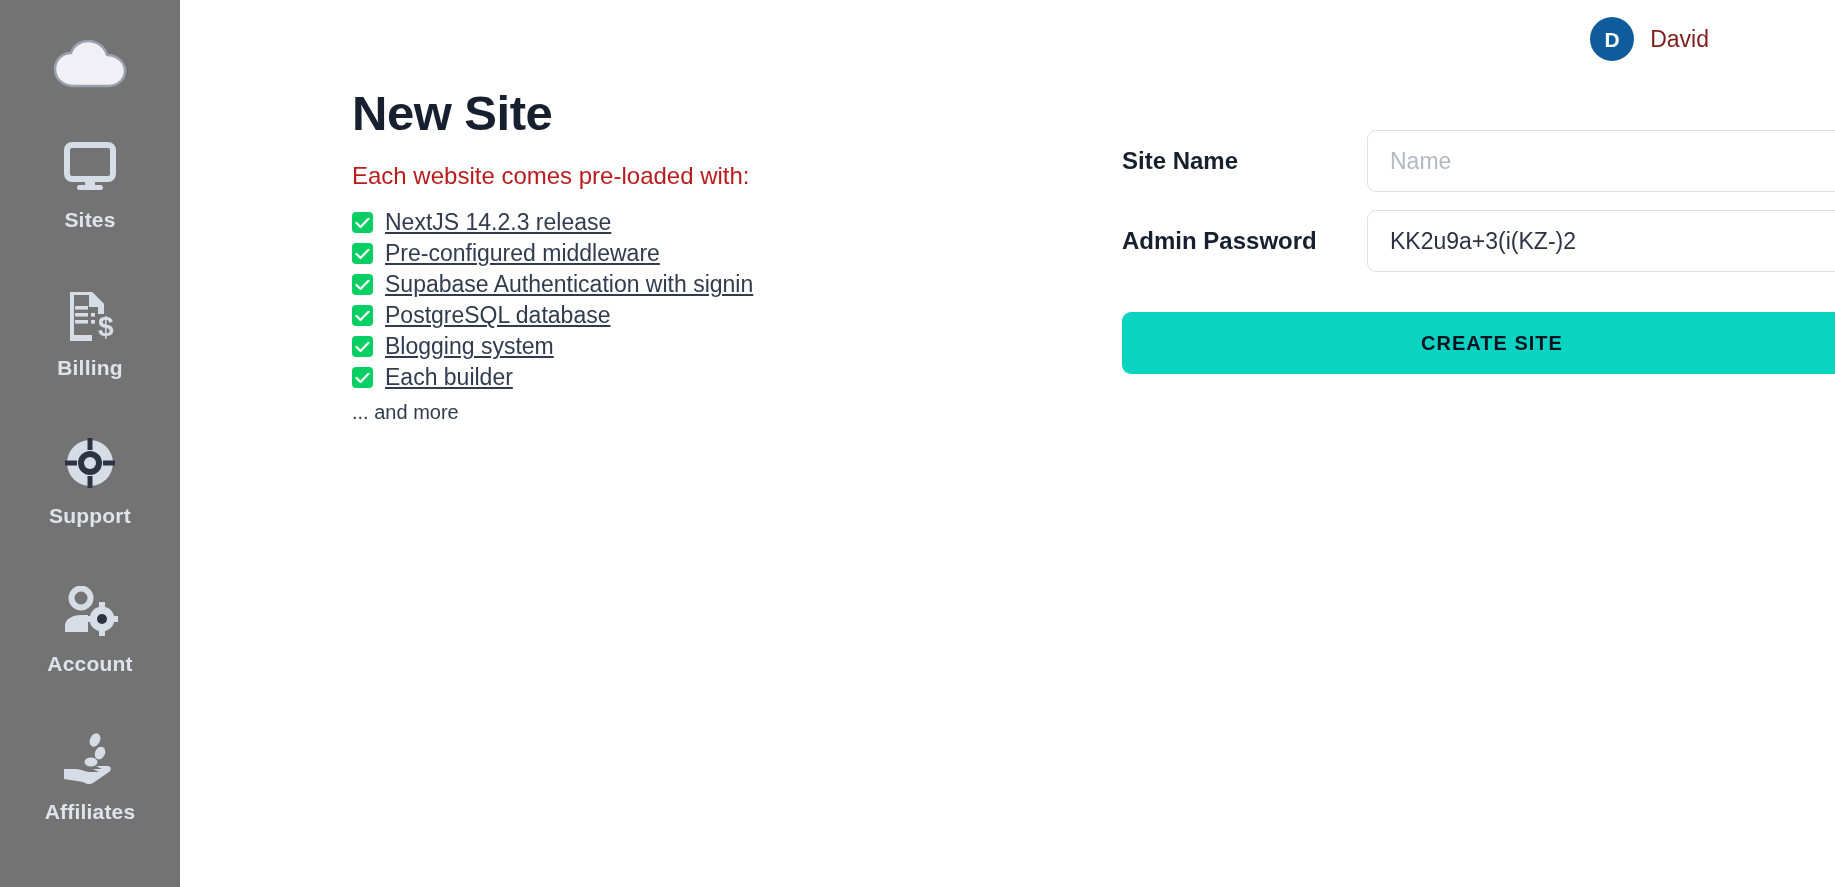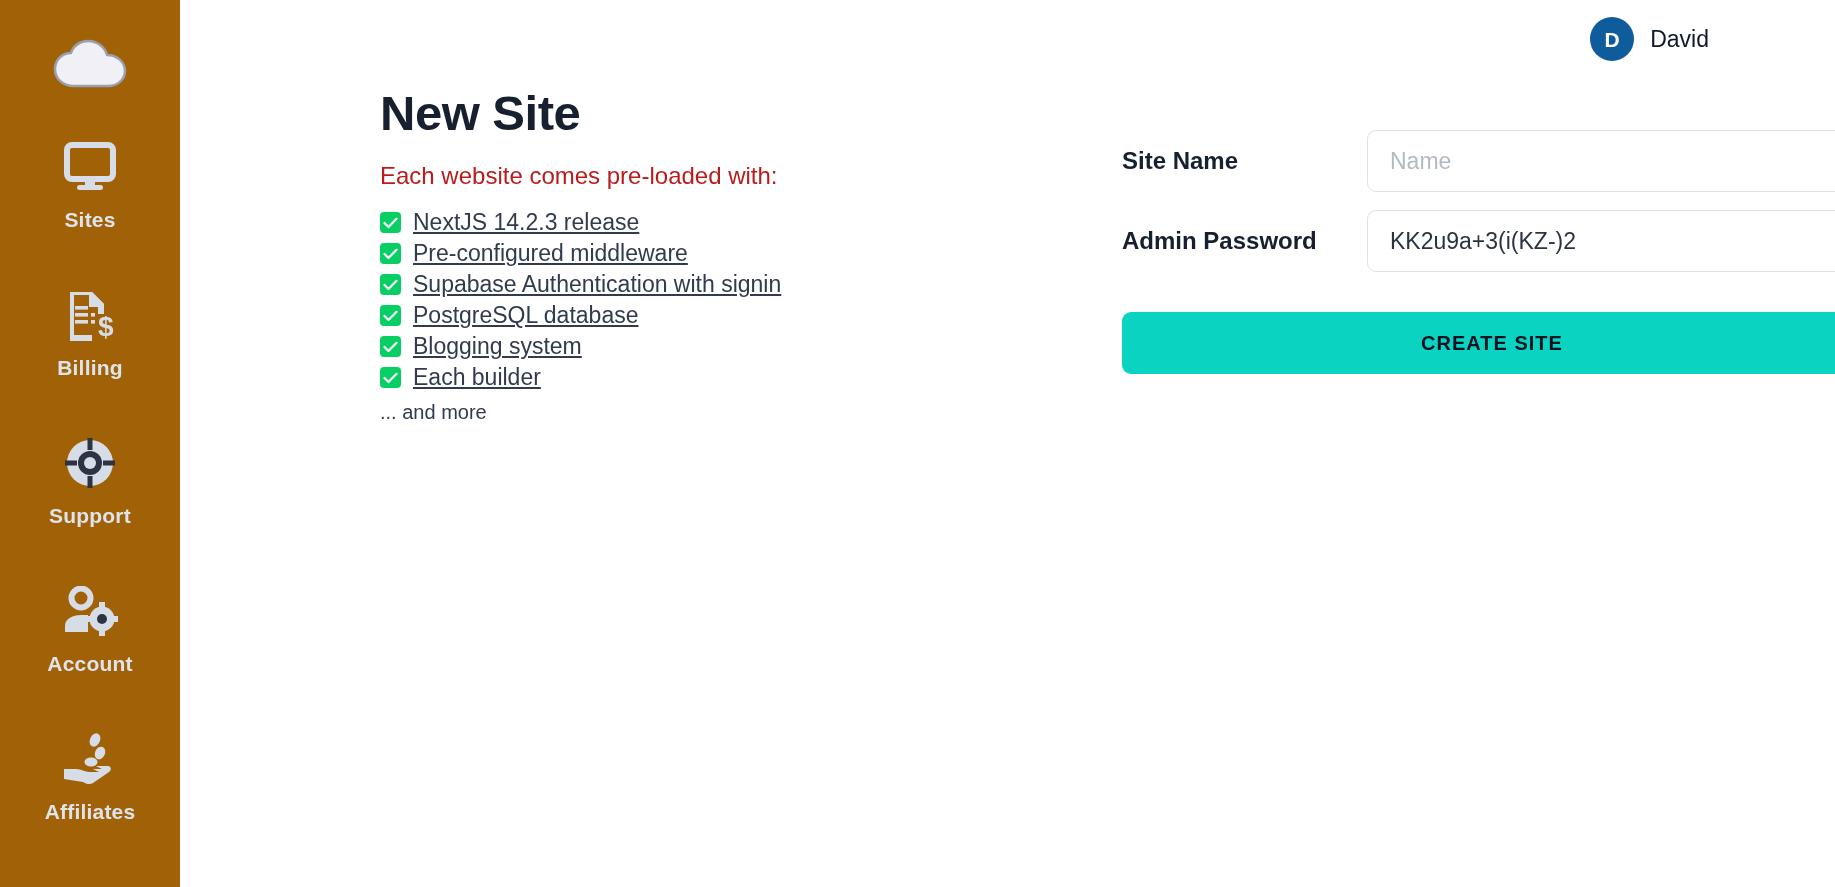--- a/index.html
+++ b/index.html
@@ -16,21 +16,21 @@
     height: 887px;
     display: flex;
     background: #ffffff;
   }
 
   
   #sidebar {
     width: 180px;
     min-width: 180px;
     height: 887px;
-    background: #a16207;
+    background: #737373;
     display: flex;
     flex-direction: column;
     align-items: center;
     padding-top: 18px;
   }
   .logo-wrap {
     width: 180px;
     height: 92px;
     display: flex;
     align-items: center;
@@ -88,21 +88,21 @@
     color: #ffffff;
     display: flex;
     align-items: center;
     justify-content: center;
     font-size: 21px;
     font-weight: bold;
     line-height: 1;
   }
   .user-name {
     font-size: 23px;
-    color: #0f172a;
+    color: #7f1d1d;
     font-weight: normal;
     line-height: 1;
   }
 
   #content {
     position: absolute;
     top: 88px;
     left: 172px;
     right: 0;
     bottom: 0;
@@ -115,21 +115,20 @@
     letter-spacing: -0.5px;
     line-height: 1.05;
     margin-bottom: 22px;
   }
 
   .left-col {
     position: absolute;
     top: 0;
     left: 0;
     width: 560px;
-    margin-left: 28px;
   }
 
   .subtitle {
     font-size: 24px;
     color: #b91c1c;
     font-weight: normal;
     line-height: 1.25;
     margin-bottom: 16px;
   }
 

